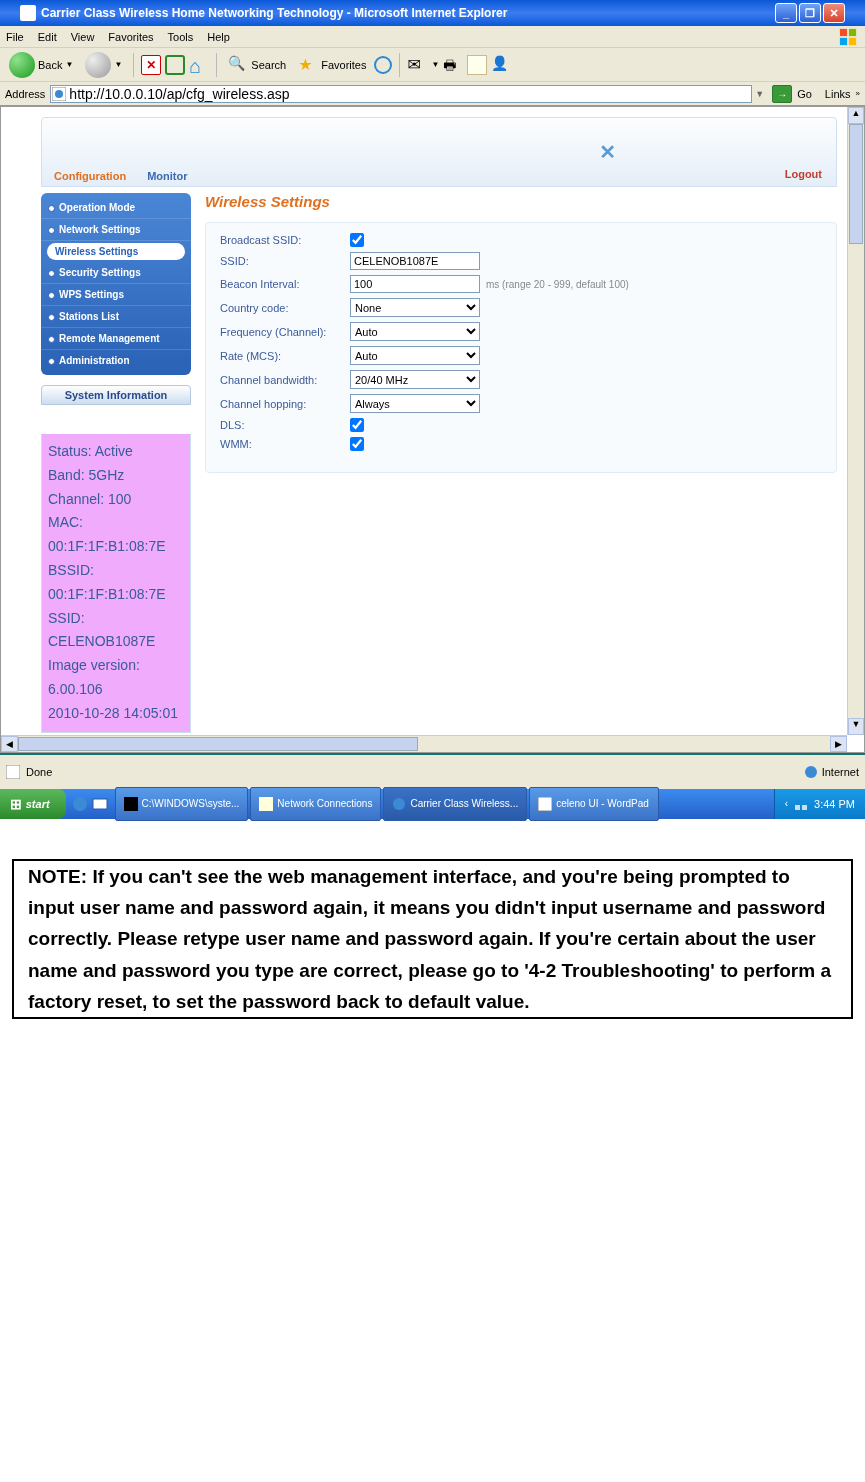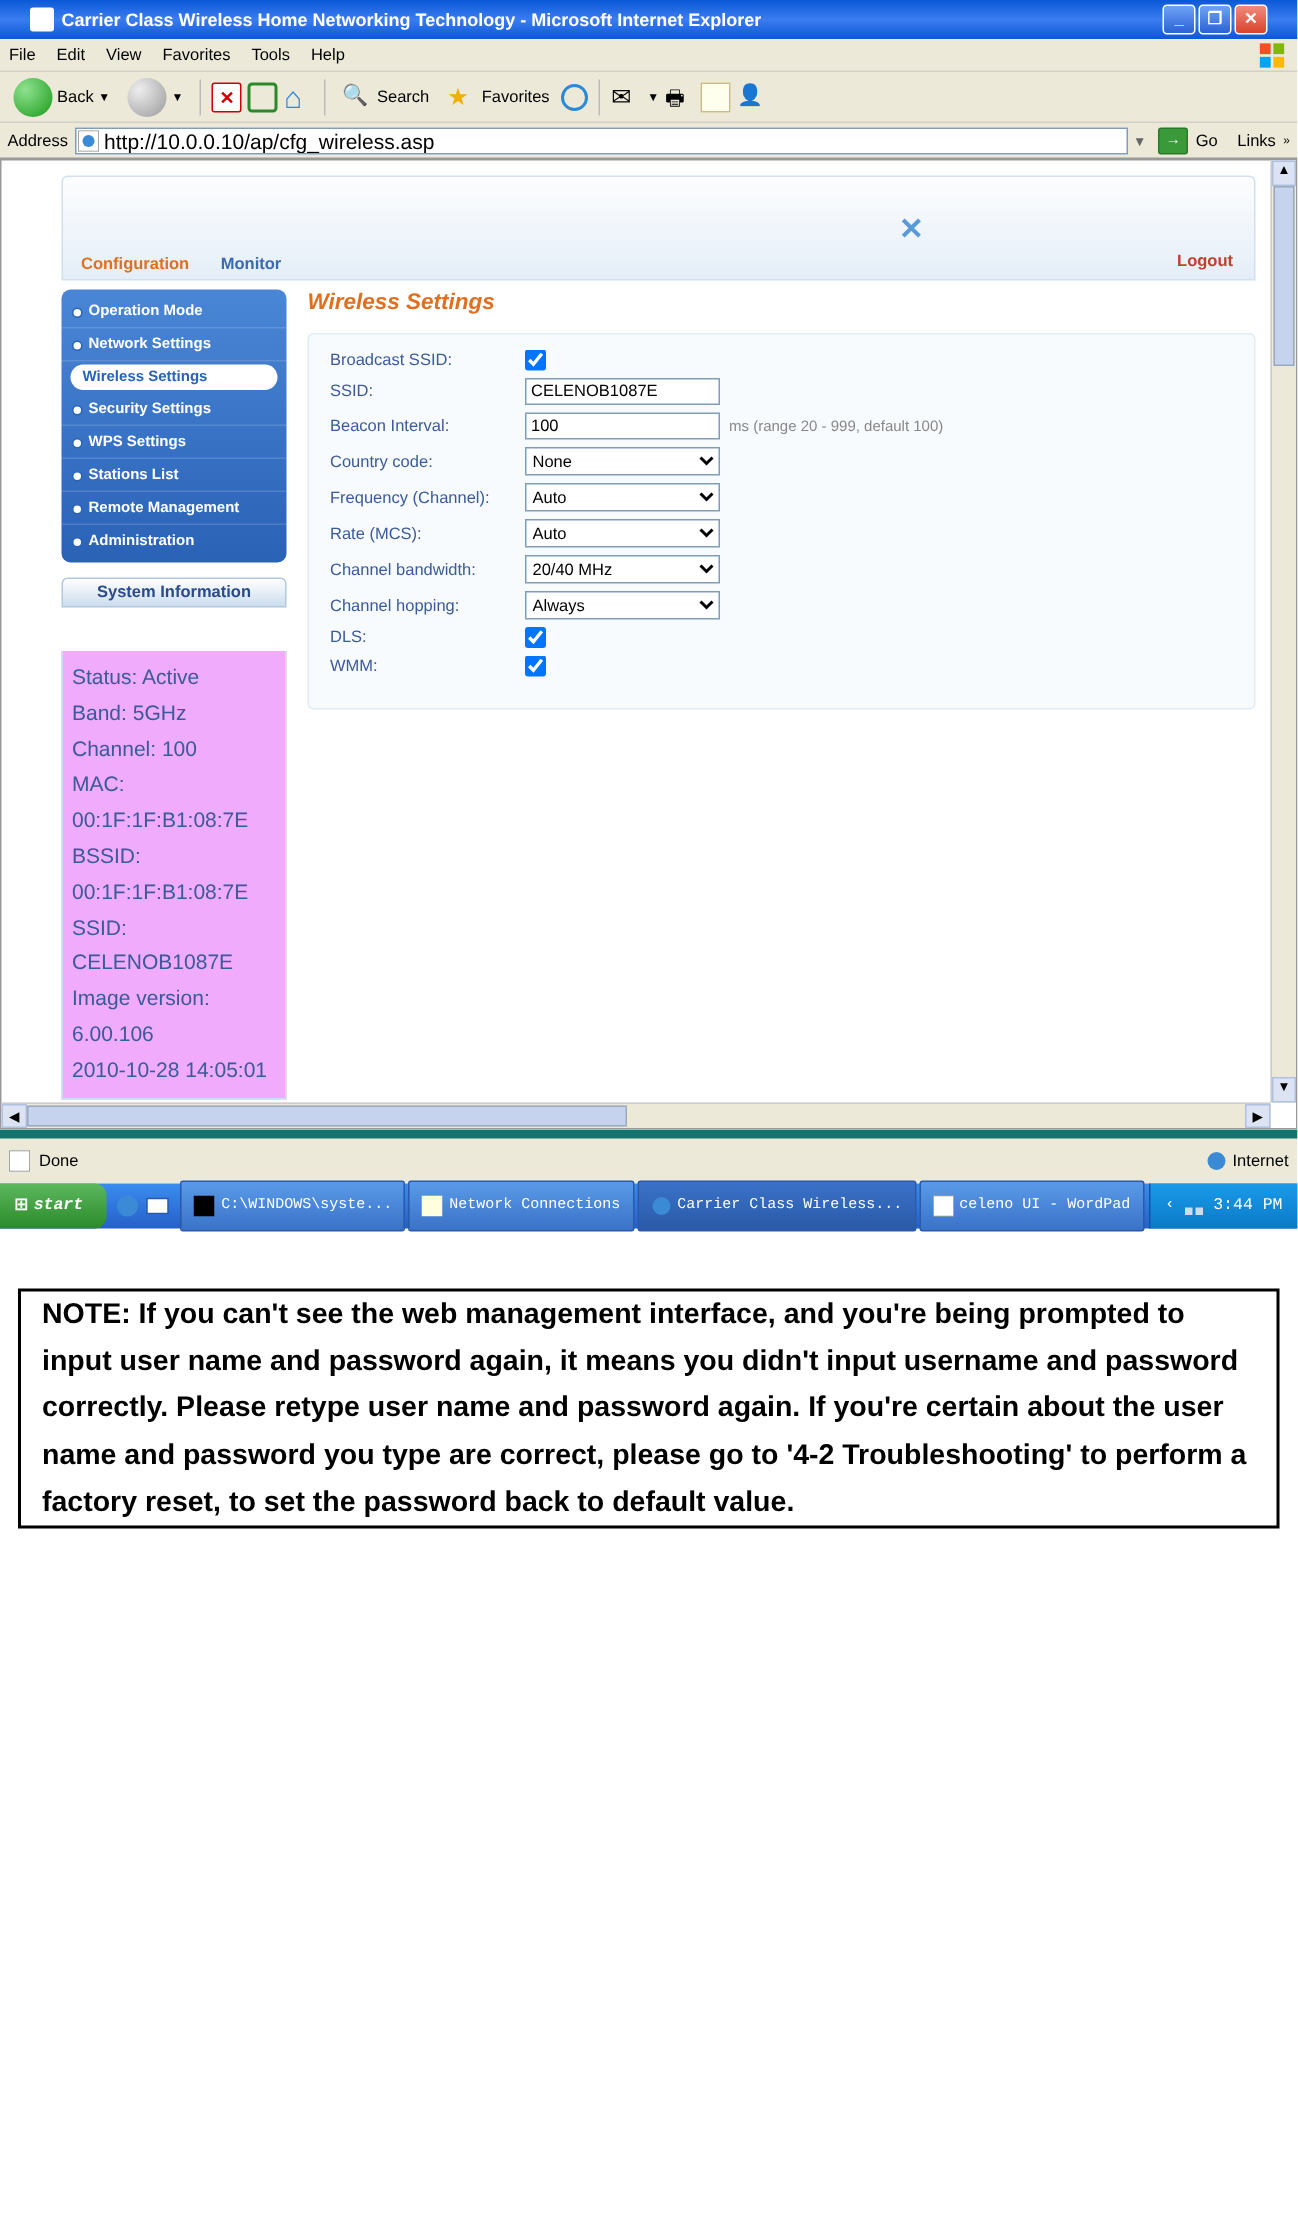--- a/index.html
+++ b/index.html
@@ -70,26 +70,26 @@
   .form-row{display:flex;align-items:center;margin-bottom:5px;font-size:11px;color:#3a5a9a;}
   .form-row .lbl{width:130px;}
   .form-row input[type=text]{width:130px;height:18px;border:1px solid #7f9db9;font-size:11px;padding:0 3px;}
   .form-row select{width:130px;height:19px;border:1px solid #7f9db9;font-size:11px;background:#fff;}
   .form-row input[type=checkbox]{width:14px;height:14px;}
   .hint{color:#888;font-size:10px;margin-left:6px;}
   
   .form-actions{text-align:right;margin-top:8px;}
   .btn{display:inline-block;background:linear-gradient(#fff,#e4e4e4);border:1px solid #999;border-radius:3px;padding:2px 16px;font-size:11px;margin-left:4px;}
   
-  .ie-status{background:#ece9d8;height:36px;display:flex;align-items:center;padding:0 6px;font-size:11px;border-top:6px solid #0f766e;gap:6px;}
+  .ie-status{background:#ece9d8;height:36px;display:flex;align-items:center;padding:0 6px;font-size:11px;border-top:2px solid #0f766e;gap:6px;}
   .ie-status .st-ico{width:14px;height:14px;}
   .status-right{margin-left:auto;display:flex;align-items:center;gap:4px;}
   
   
-  .taskbar{height:30px;background:linear-gradient(#3b8cf0,#2460c8);display:flex;align-items:center;font-size:11px;color:#fff;font-family:Liberation Mono, monospace;}
+  .taskbar{height:30px;background:linear-gradient(#3b8cf0,#2460c8);display:flex;align-items:center;font-size:11px;color:#fff;}
   .start-btn{background:linear-gradient(#5db85d,#2a8a2a);height:100%;padding:0 16px 0 10px;display:flex;align-items:center;font-weight:bold;font-style:italic;border-radius:0 8px 8px 0;}
   .start-btn::before{content:"⊞";margin-right:4px;font-style:normal;font-size:14px;}
   .ql{display:flex;gap:4px;padding:0 6px;}
   .ql-ico{width:16px;height:16px;}
   .task-item{background:linear-gradient(#5a9ae8,#3a72c8);border:1px solid #2a5aa8;border-radius:2px;height:22px;padding:16px 8px;margin:0 1px;display:flex;align-items:center;gap:4px;min-width:130px;font-size:10px;}
   .task-item.active{background:linear-gradient(#3a72c8,#2a5aa8);}
   .task-ico{width:14px;height:14px;}
   .systray{margin-left:auto;background:linear-gradient(#1a9ae8,#0a7ac8);height:100%;padding:0 10px;display:flex;align-items:center;gap:6px;border-left:1px solid #0a5aa8;}
   
   

